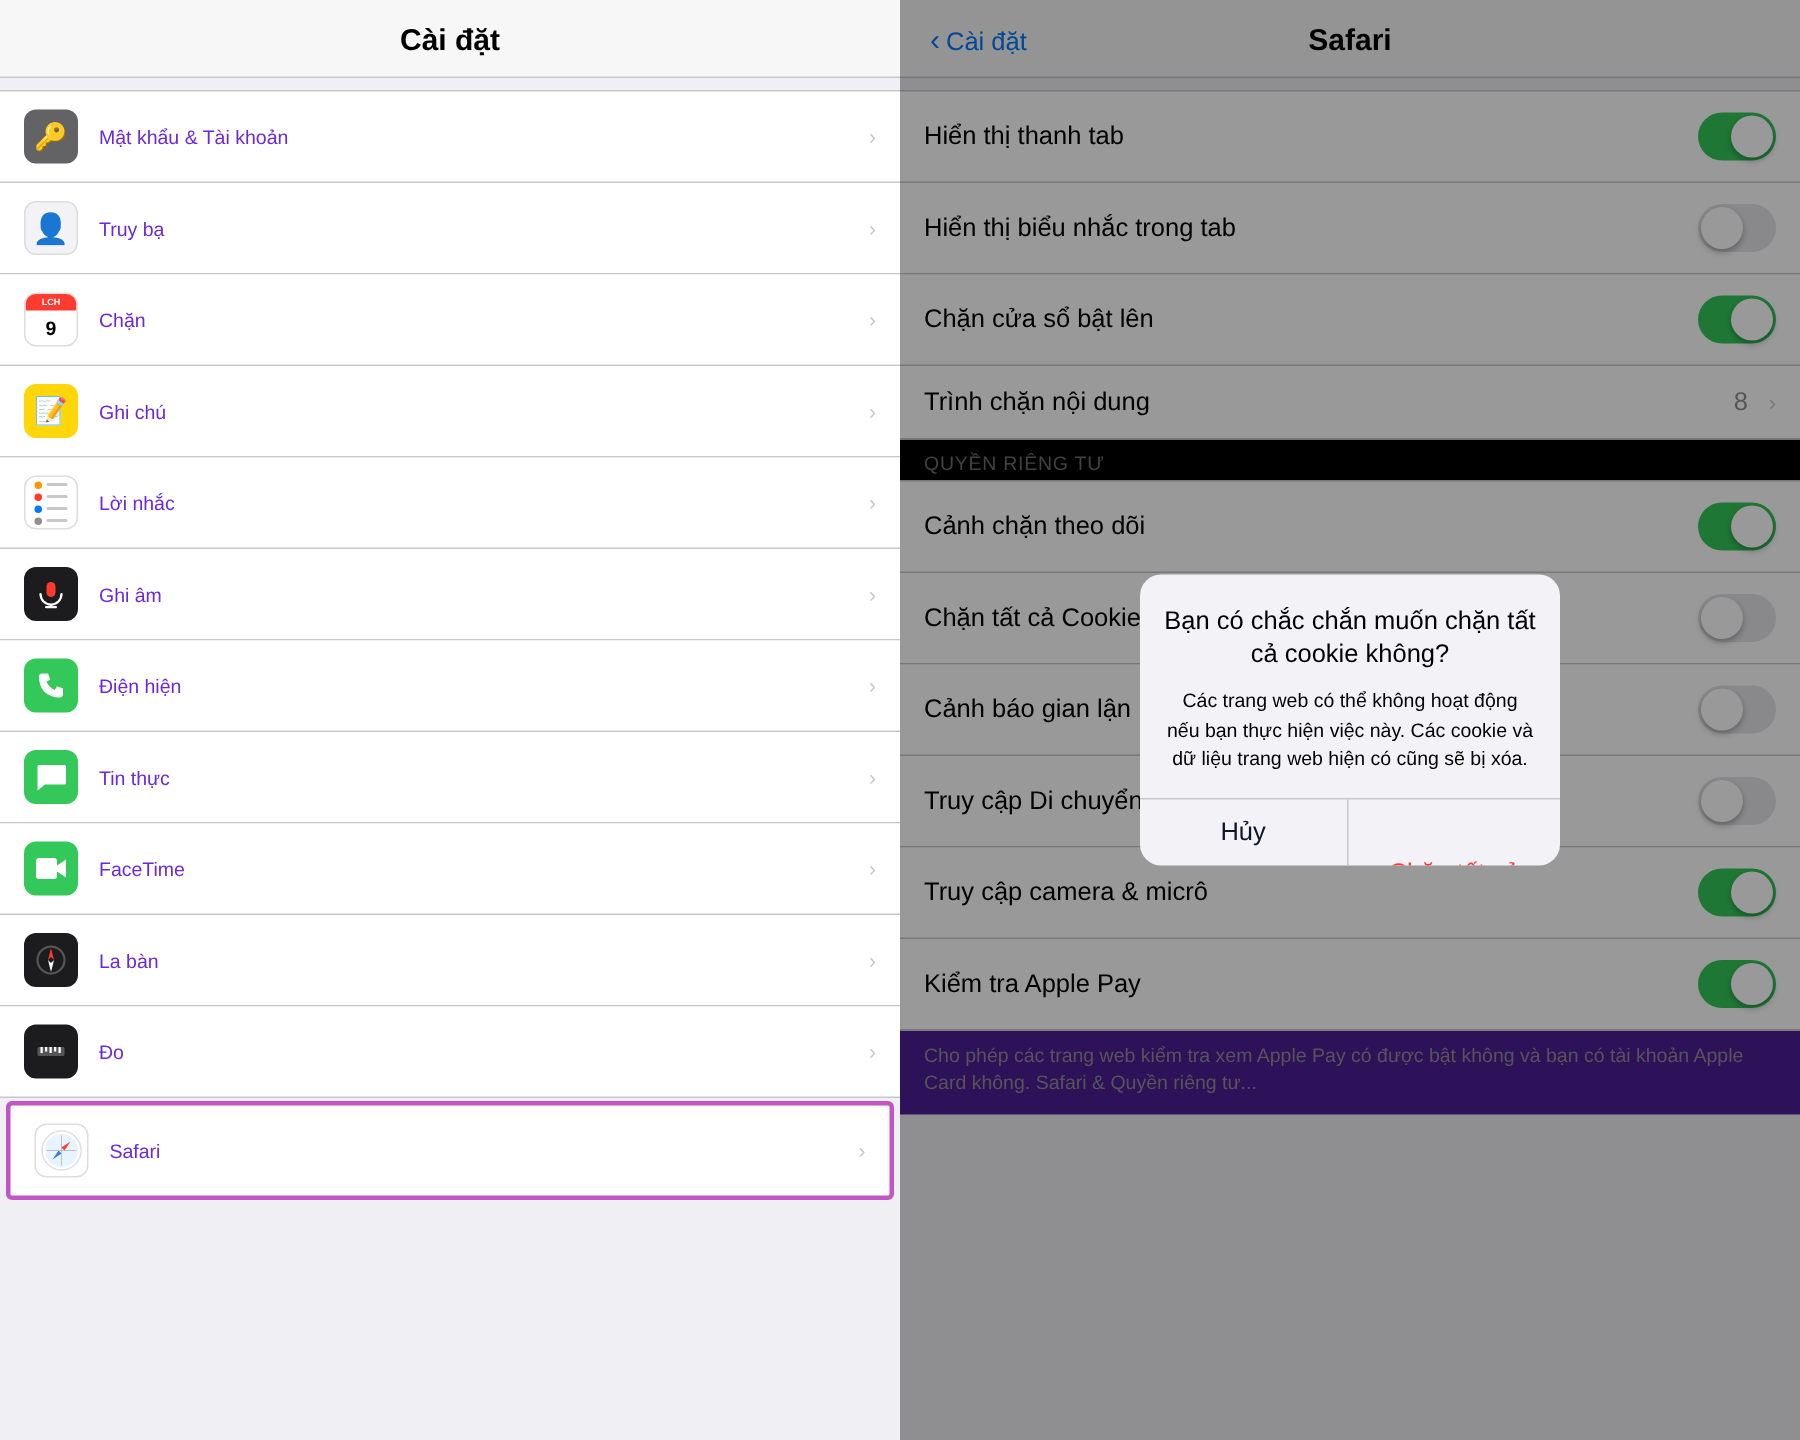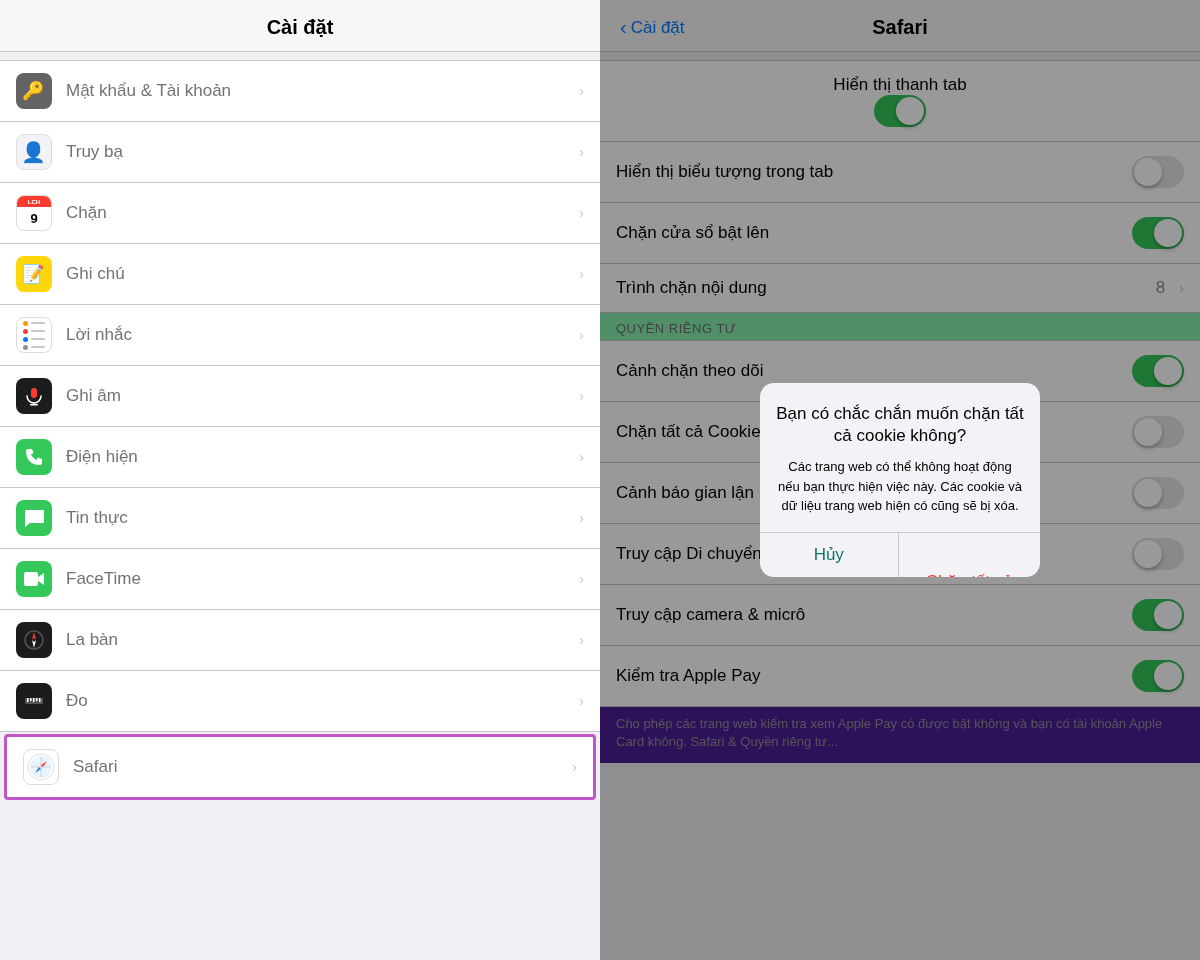--- a/index.html
+++ b/index.html
@@ -76,22 +76,22 @@
     .icon-notes { background: #ffd60a; }
     .icon-voice { background: #1c1c1e; }
     .icon-phone { background: #34c759; }
     .icon-messages { background: #34c759; }
     .icon-facetime { background: #34c759; }
     .icon-compass { background: #1c1c1e; }
     .icon-measure { background: #1c1c1e; }
 
     .item-label {
       flex: 1;
-      font-size: 17px;
-      color: #737373;
+      font-size: 13px;
+      color: #6d28d9;
     }
 
     .chevron {
       color: #c7c7cc;
       font-size: 14px;
       margin-left: 8px;
     }
 
     
     .right-panel {
@@ -142,21 +142,20 @@
       align-items: center;
       background: #fff;
       padding: 14px 16px;
       border-bottom: 1px solid #c8c7cc;
       position: relative;
     }
 
     .safari-item:first-child {
       border-top: 1px solid #c8c7cc;
       margin-top: 8px;
-      flex-direction: column;
     }
 
     .safari-item-label {
       flex: 1;
       font-size: 17px;
       color: #000;
     }
 
     .safari-item-value {
       font-size: 17px;
@@ -184,21 +183,21 @@
       border-radius: 50%;
       top: 2px;
       box-shadow: 0 2px 4px rgba(0,0,0,0.3);
       transition: left 0.2s;
     }
 
     .toggle.on::after { left: 22px; }
     .toggle.off::after { left: 2px; }
 
     .section-header {
-      background: #86efac;
+      background: #000000;
       padding: 8px 16px 4px;
       font-size: 13px;
       color: #6d6d72;
       font-weight: 400;
       text-transform: uppercase;
       letter-spacing: 0.5px;
     }
 
     .small-text {
       font-size: 13px;
@@ -264,21 +263,21 @@
       display: flex;
       align-items: center;
       justify-content: center;
       cursor: pointer;
       font-size: 17px;
       border: none;
       background: transparent;
     }
 
     .modal-btn-cancel {
-      color: #0f766e;
+      color: #0f172a;
       font-weight: 400;
     }
 
     .modal-btn-confirm {
       color: #ff3b30;
       font-weight: 400;
       border: 2px solid #c155c5;
       border-radius: 0 0 14px 0;
       margin-top: 47px;
     }
@@ -533,21 +532,21 @@
   </div>
 
   <div class="safari-list">
 
     <div class="safari-item" style="margin-top:8px;border-top:1px solid #c8c7cc;">
       <span class="safari-item-label">Hiển thị thanh tab</span>
       <div class="toggle on"></div>
     </div>
 
     <div class="safari-item">
-      <span class="safari-item-label">Hiển thị biểu tượng trong tab</span>
+      <span class="safari-item-label">Hiển thị biểu nhắc trong tab</span>
       <div class="toggle off"></div>
     </div>
 
     <div class="safari-item">
       <span class="safari-item-label">Chặn cửa sổ bật lên</span>
       <div class="toggle on"></div>
     </div>
 
     <div class="safari-item">
       <span class="safari-item-label">Trình chặn nội dung</span>

